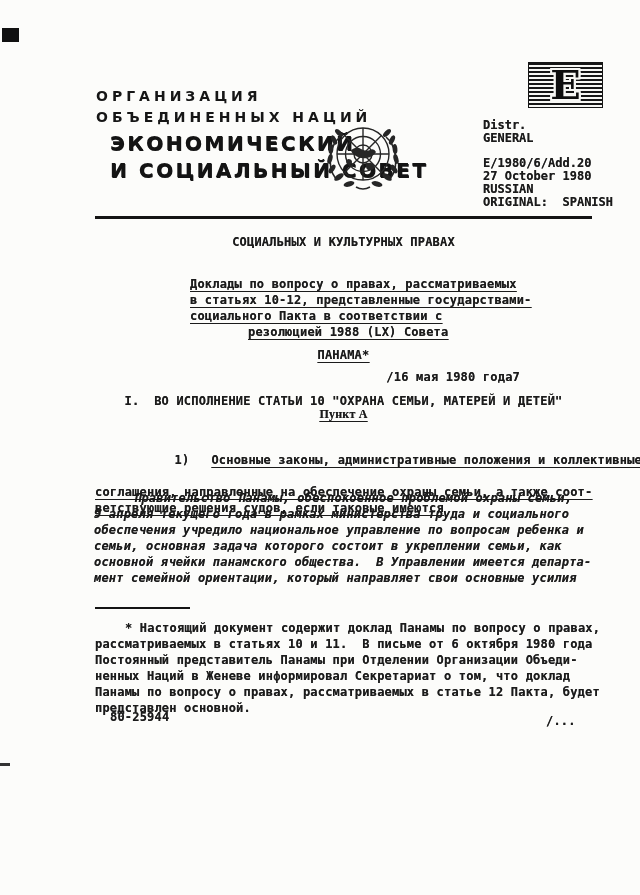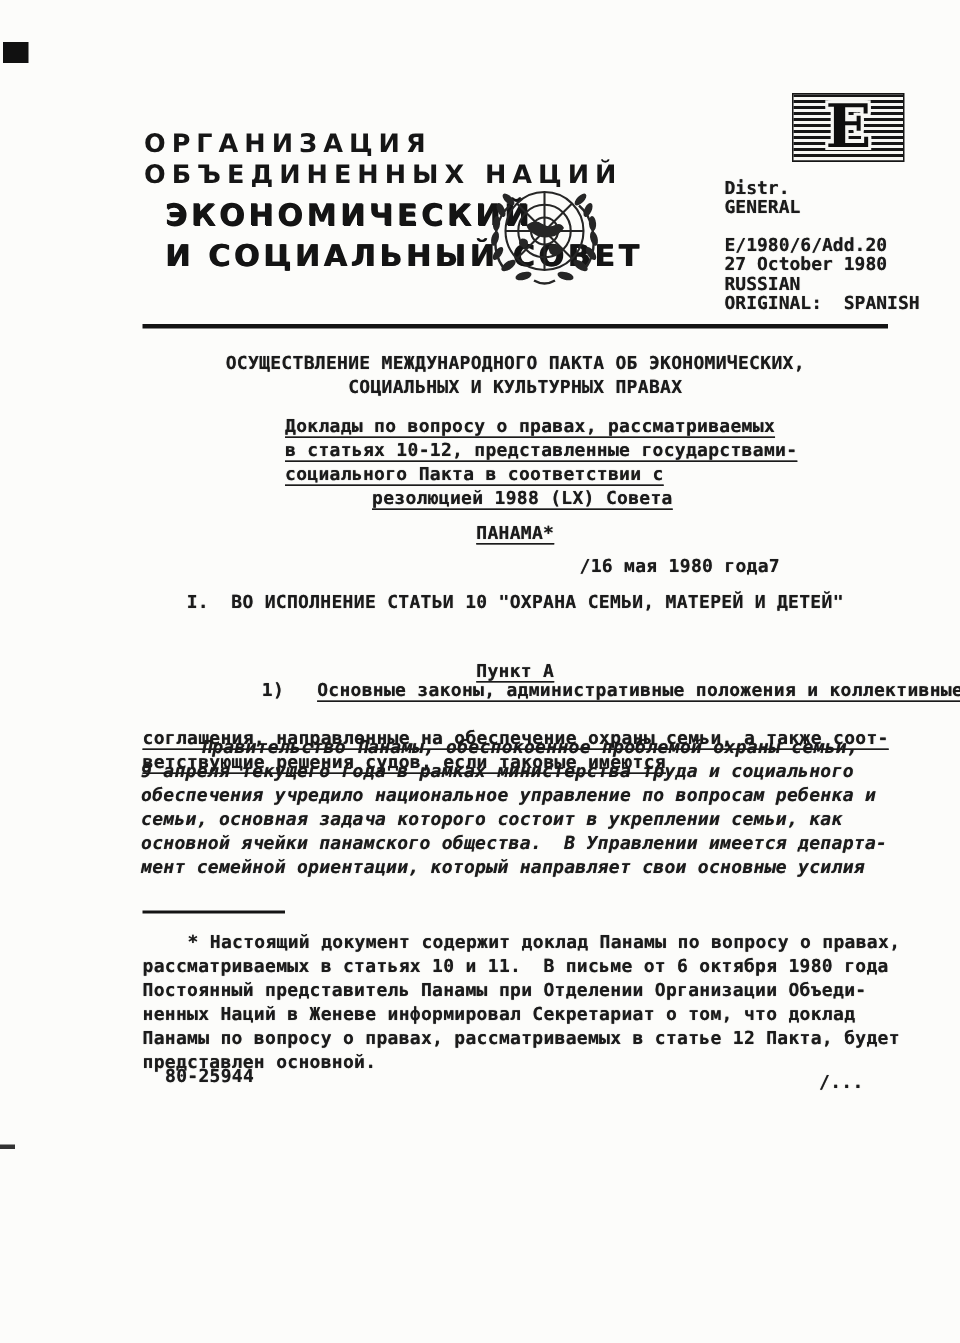--- a/index.html
+++ b/index.html
@@ -18,21 +18,21 @@
     letter-spacing:0.2px; white-space:pre;
     text-shadow:0 0 0.5px rgba(20,20,20,0.7);
   }
   .small-type { font-size:12px; line-height:13px; font-weight:700; white-space:pre;
     text-shadow:0 0 0.5px rgba(20,20,20,0.7); }
   .u { text-decoration:underline; text-decoration-thickness:1.4px; text-underline-offset:3px; }
   .center-band { left:95px; width:497px; text-align:center; }
   
   .org-name {
     font-family:"DejaVu Sans", sans-serif;
-    font-weight:700; font-size:17px; line-height:21px;
+    font-weight:700; font-size:14px; line-height:21px;
     letter-spacing:4px; color:#161616;
   }
   .council-name {
     font-family:"DejaVu Sans", sans-serif;
     font-weight:700; font-size:20px; line-height:27px;
     letter-spacing:2.5px; color:#141414;
     text-shadow:0.6px 0.6px 0 #141414;
   }
   
   .e-box {
@@ -120,21 +120,20 @@
     <div style="height:12px;"></div>
     <div class="small-type">E/1980/6/Add.20</div>
     <div class="small-type">27 October 1980</div>
     <div class="small-type">RUSSIAN</div>
     <div class="small-type">ORIGINAL:  SPANISH</div>
   </div>
 
   <div class="abs rule-main"></div>
 
   <div class="abs center-band" style="top:234px;">
-    <div class="type">ОСУЩЕСТВЛЕНИЕ МЕЖДУНАРОДНОГО ПАКТА ОБ ЭКОНОМИЧЕСКИХ,</div>
     <div class="type">СОЦИАЛЬНЫХ И КУЛЬТУРНЫХ ПРАВАХ</div>
   </div>
 
   <div class="abs" style="left:190px; top:276px;">
     <div class="type u">Доклады по вопросу о правах, рассматриваемых</div>
     <div class="type u">в статьях 10-12, представленные государствами-</div>
     <div class="type u">социального Пакта в соответствии с</div>
     <div class="type u" style="margin-left:58px;">резолюцией 1988 (LX) Совета</div>
   </div>
 
@@ -143,21 +142,21 @@
   </div>
 
   <div class="abs" style="left:95px; width:425px; top:366px; text-align:right;">
     <span class="type">/16 мая 1980 года7</span>
   </div>
 
   <div class="abs center-band" style="top:390px;">
     <span class="type">I.  ВО ИСПОЛНЕНИЕ СТАТЬИ 10 "ОХРАНА СЕМЬИ, МАТЕРЕЙ И ДЕТЕЙ"</span>
   </div>
 
-  <div class="abs center-band" style="top:436px;">
+  <div class="abs center-band" style="top:404px;font-family:Liberation Serif, serif;">
     <span class="type u">Пункт А</span>
   </div>
 
   <div class="abs" style="left:95px; top:436px;">
     <div class="type">
       <span class="indent" style="width:35px;"></span><span>1)</span><span class="indent" style="width:22px;"></span><span class="u">Основные законы, административные положения и коллективные</span>
     </div>
     <div class="type u">соглашения, направленные на обеспечение охраны семьи, а также соот-</div>
     <div class="type u">ветствующие решения судов, если таковые имеются</div>
   </div>

